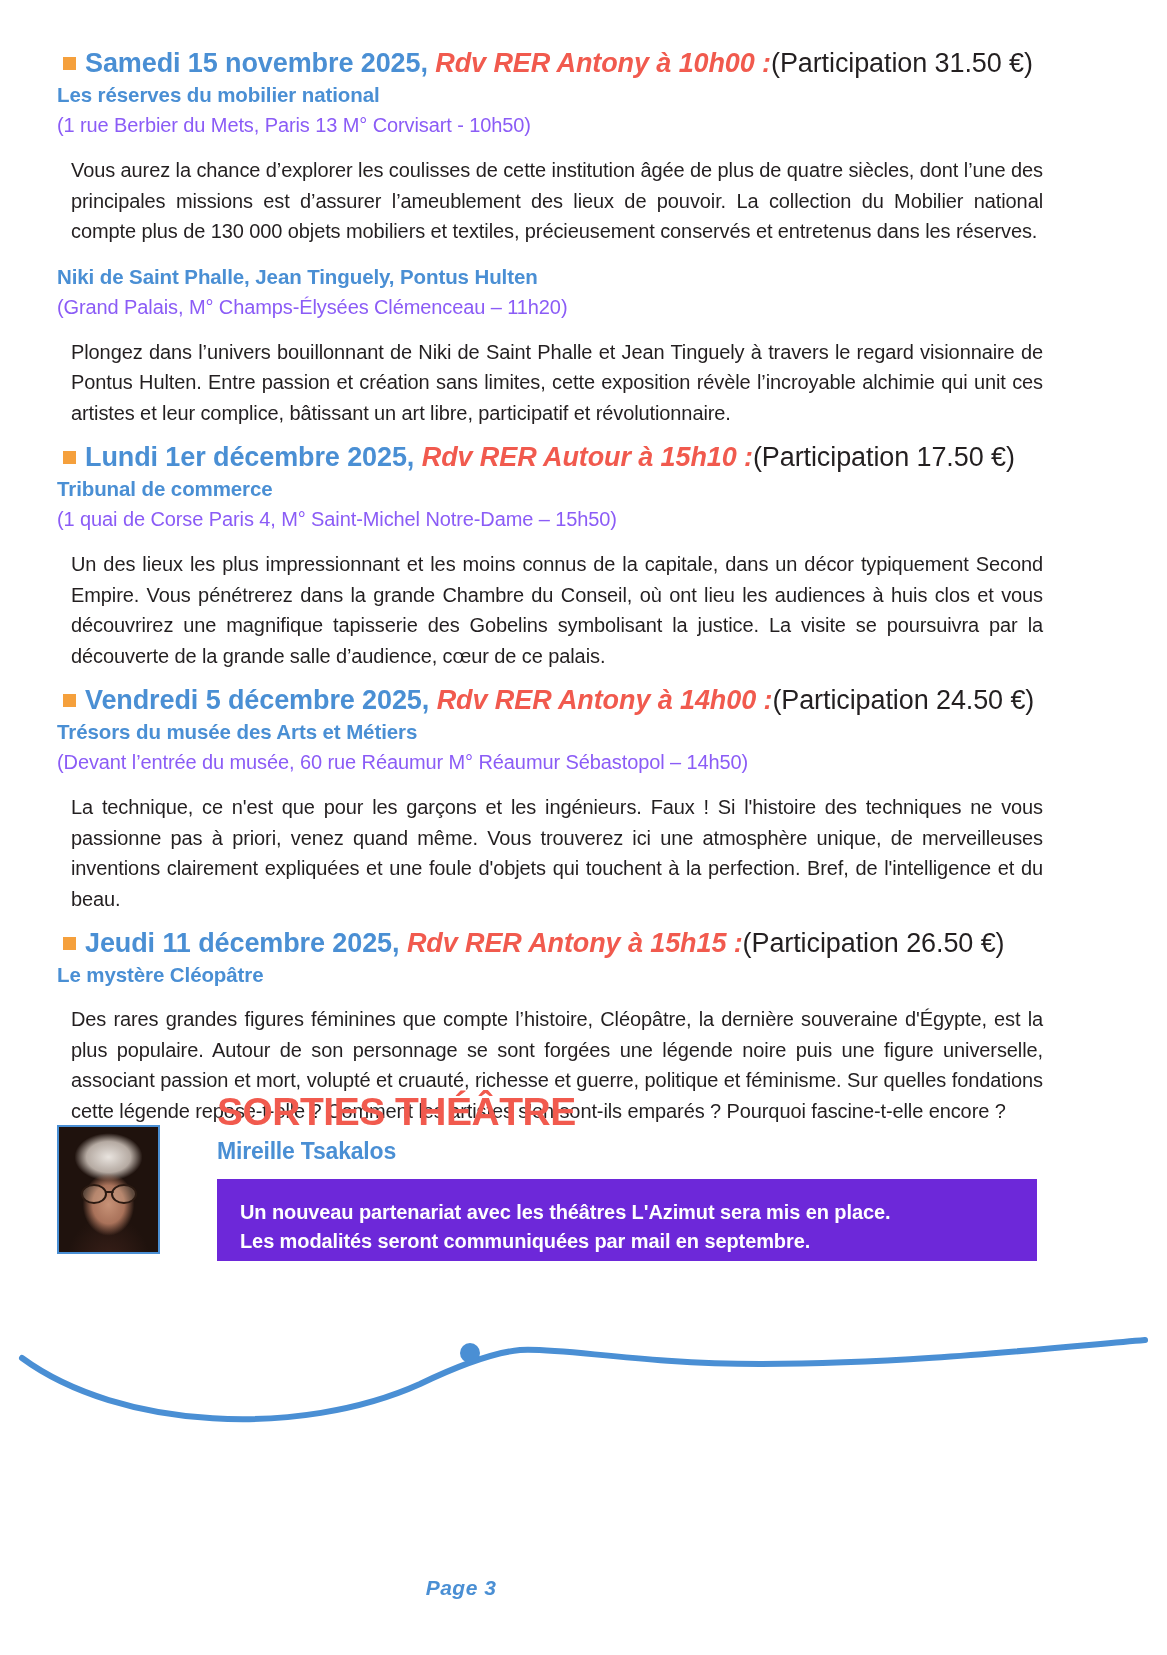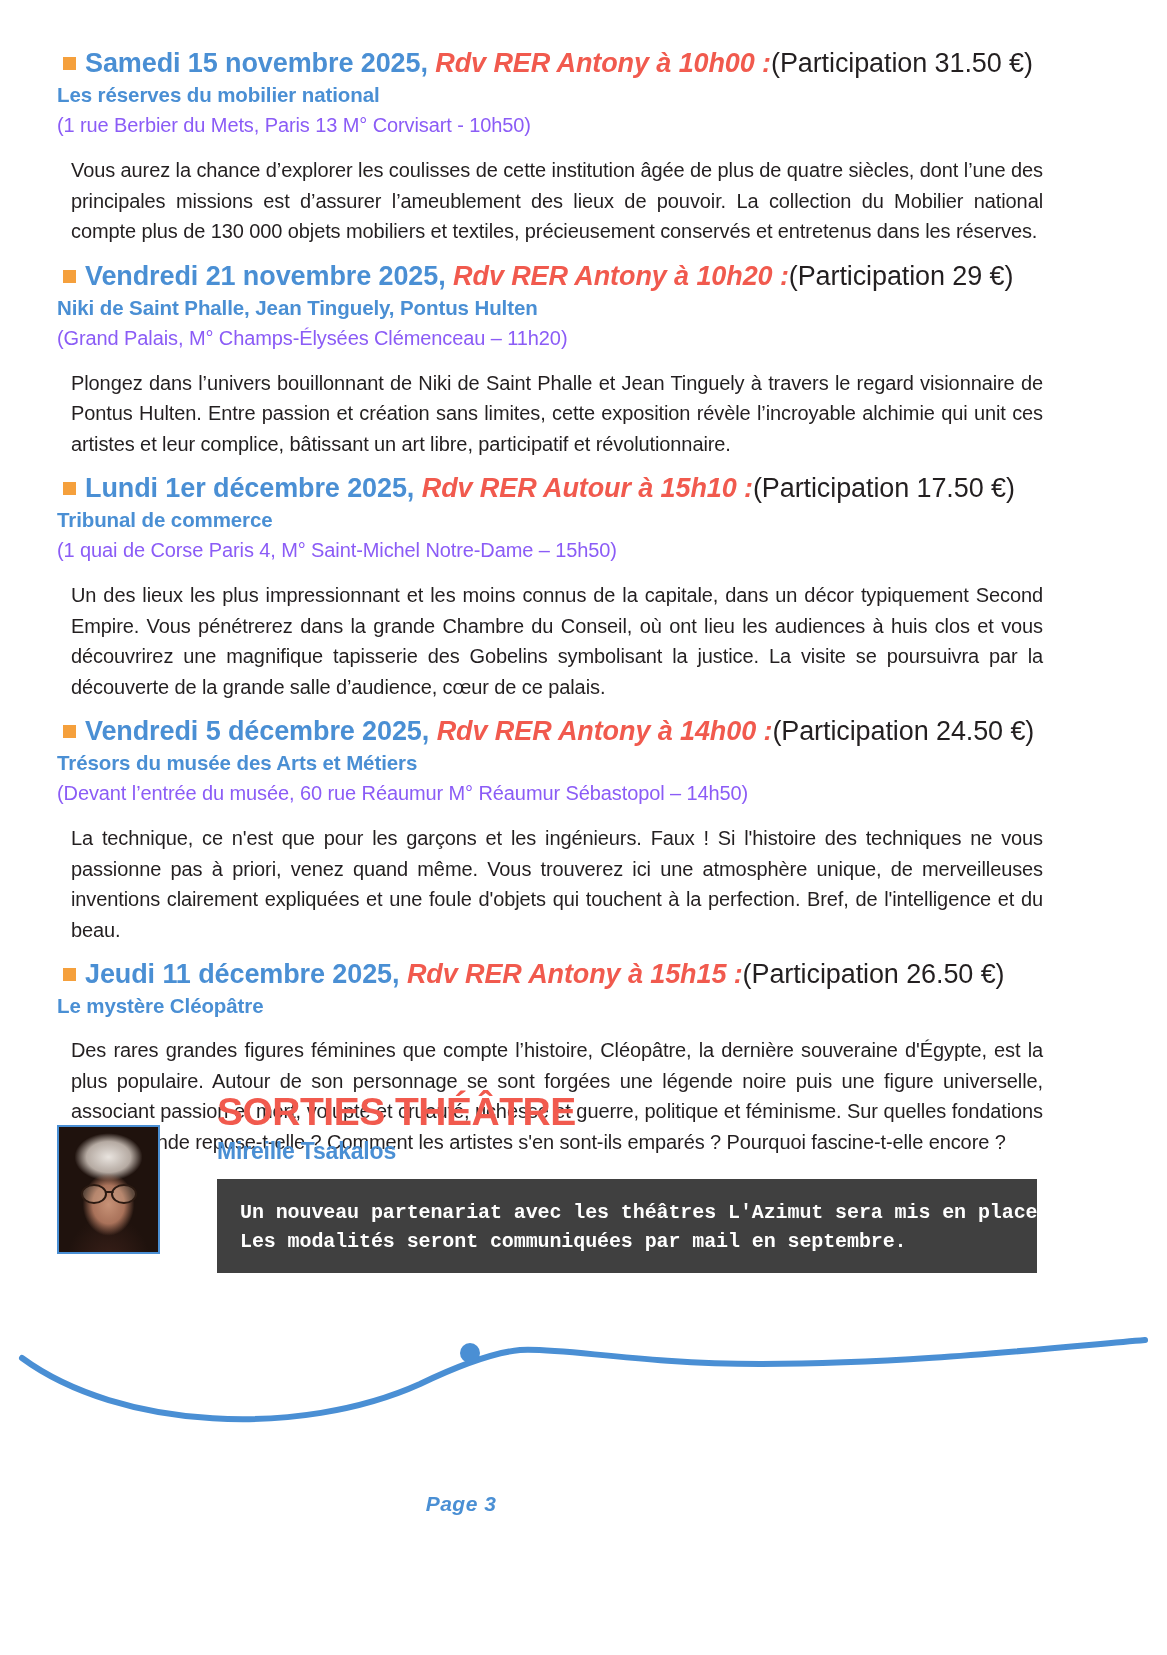--- a/index.html
+++ b/index.html
@@ -165,23 +165,22 @@
     width: 8px;
     height: 2px;
     background: #2b1a12;
   }
 
   .callout {
     position: absolute;
     left: 217px;
     top: 92px;
     width: 820px;
-    height: 94px;
-    background: #404040;
-    font-family: Liberation Mono, monospace;
+    height: 82px;
+    background: #6d28d9;
   }
   .callout-line {
     color: #ffffff;
     font-size: 20px;
     line-height: 29px;
     font-weight: bold;
     letter-spacing: -0.1px;
     white-space: nowrap;
   }
   .callout-inner {
@@ -196,21 +195,21 @@
     left: 0;
     top: 1320px;
     width: 1167px;
     height: 140px;
   }
 
   
   .footer {
     position: absolute;
     left: 0;
-    top: 1492px;
+    top: 1576px;
     width: 922px;
     text-align: center;
     color: #4A8FD4;
     font-size: 21px;
     font-style: italic;
     font-weight: bold;
     letter-spacing: 0.5px;
   }
 </style>
 </head>
@@ -224,24 +223,20 @@
       <p class="entry-head">
         <span class="bullet-square"></span><span class="date-text">Samedi 15 novembre 2025,</span>
         <span class="rdv-text">Rdv RER Antony à 10h00 :</span><span class="participation-text">(Participation 31.50 €)</span>
       </p>
       <p class="entry-title">Les réserves du mobilier national</p>
       <p class="entry-venue">(1 rue Berbier du Mets, Paris 13 M° Corvisart - 10h50)</p>
       <p class="entry-desc">Vous aurez la chance d’explorer les coulisses de cette institution âgée de plus de quatre siècles, dont l’une des principales missions est d’assurer l’ameublement des lieux de pouvoir. La collection du Mobilier national compte plus de 130 000 objets mobiliers et textiles, précieusement conservés et entretenus dans les réserves.</p>
     </div>
 
     <div class="entry">
-      <p class="entry-head">
-        <span class="bullet-square"></span><span class="date-text">Vendredi 21 novembre 2025,</span>
-        <span class="rdv-text">Rdv RER Antony à 10h20 :</span><span class="participation-text">(Participation 29 €)</span>
-      </p>
       <p class="entry-title">Niki de Saint Phalle, Jean Tinguely, Pontus Hulten</p>
       <p class="entry-venue">(Grand Palais, M° Champs-Élysées Clémenceau – 11h20)</p>
       <p class="entry-desc">Plongez dans l’univers bouillonnant de Niki de Saint Phalle et Jean Tinguely à travers le regard visionnaire de Pontus Hulten. Entre passion et création sans limites, cette exposition révèle l’incroyable alchimie qui unit ces artistes et leur complice, bâtissant un art libre, participatif et révolutionnaire.</p>
     </div>
 
     <div class="entry">
       <p class="entry-head">
         <span class="bullet-square"></span><span class="date-text">Lundi 1er décembre 2025,</span>
         <span class="rdv-text">Rdv RER Autour à 15h10 :</span><span class="participation-text">(Participation 17.50 €)</span>
       </p>

